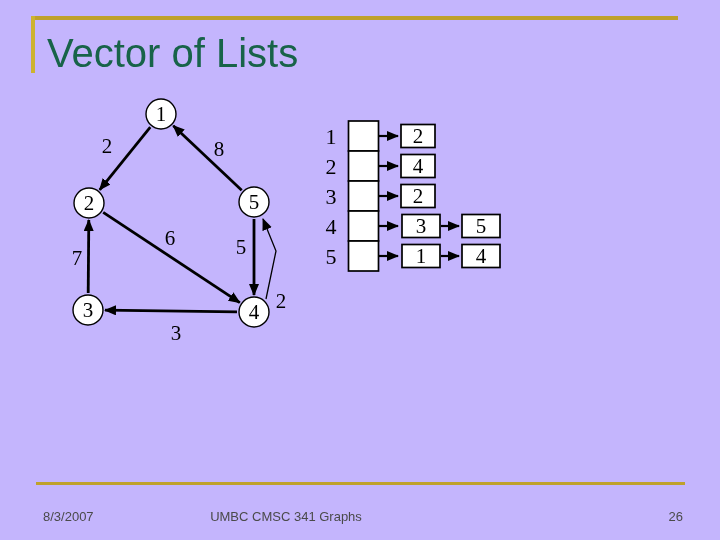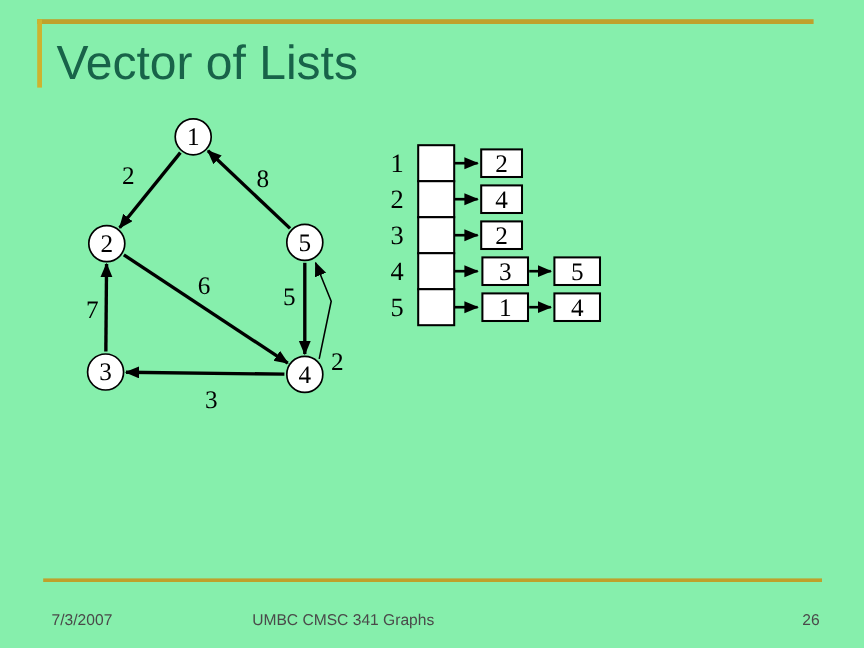--- a/index.html
+++ b/index.html
@@ -1,16 +1,16 @@
 <!DOCTYPE html>
 <html><head>
 <meta charset="utf-8">
 <style>
   html,body{margin:0;padding:0;background:#fff;}
-  .slide{position:relative;width:720px;height:540px;background:#86efac;
+  .slide{position:relative;width:720px;height:540px;background:#c4b5fd;
          font-family:"Liberation Sans",sans-serif;overflow:hidden;}
   .top-rule{position:absolute;left:31px;top:16px;width:647px;height:4px;background:#BFA12B;}
   .left-rule{position:absolute;left:31px;top:16px;width:4px;height:57px;background:#CDB32F;}
   .title{position:absolute;left:47px;top:31px;margin:0;font-size:40px;font-weight:400;
          color:#186349;white-space:nowrap;}
   .diagram{position:absolute;left:0;top:95px;}
   .node{fill:#ffffff;stroke:#000;stroke-width:1.4;}
   .edge{stroke:#000;stroke-width:2.8;fill:none;}
   .edge-thin{stroke:#000;stroke-width:1.3;fill:none;}
   .ptr{stroke:#000;stroke-width:2.2;fill:none;}
@@ -98,16 +98,16 @@
     <text class="g" x="418" y="41">2</text>
     <text class="g" x="418" y="71">4</text>
     <text class="g" x="418" y="101">2</text>
     <text class="g" x="421" y="131">3</text>
     <text class="g" x="481" y="131">5</text>
     <text class="g" x="421" y="161">1</text>
     <text class="g" x="481" y="161">4</text>
   </svg>
 
   <div class="footer-rule"></div>
-  <div class="footer-text footer-date">7/3/2007</div>
+  <div class="footer-text footer-date">8/3/2007</div>
   <div class="footer-text footer-course">UMBC CMSC 341 Graphs</div>
   <div class="footer-text footer-page">26</div>
 </div>
 
 </body></html>

